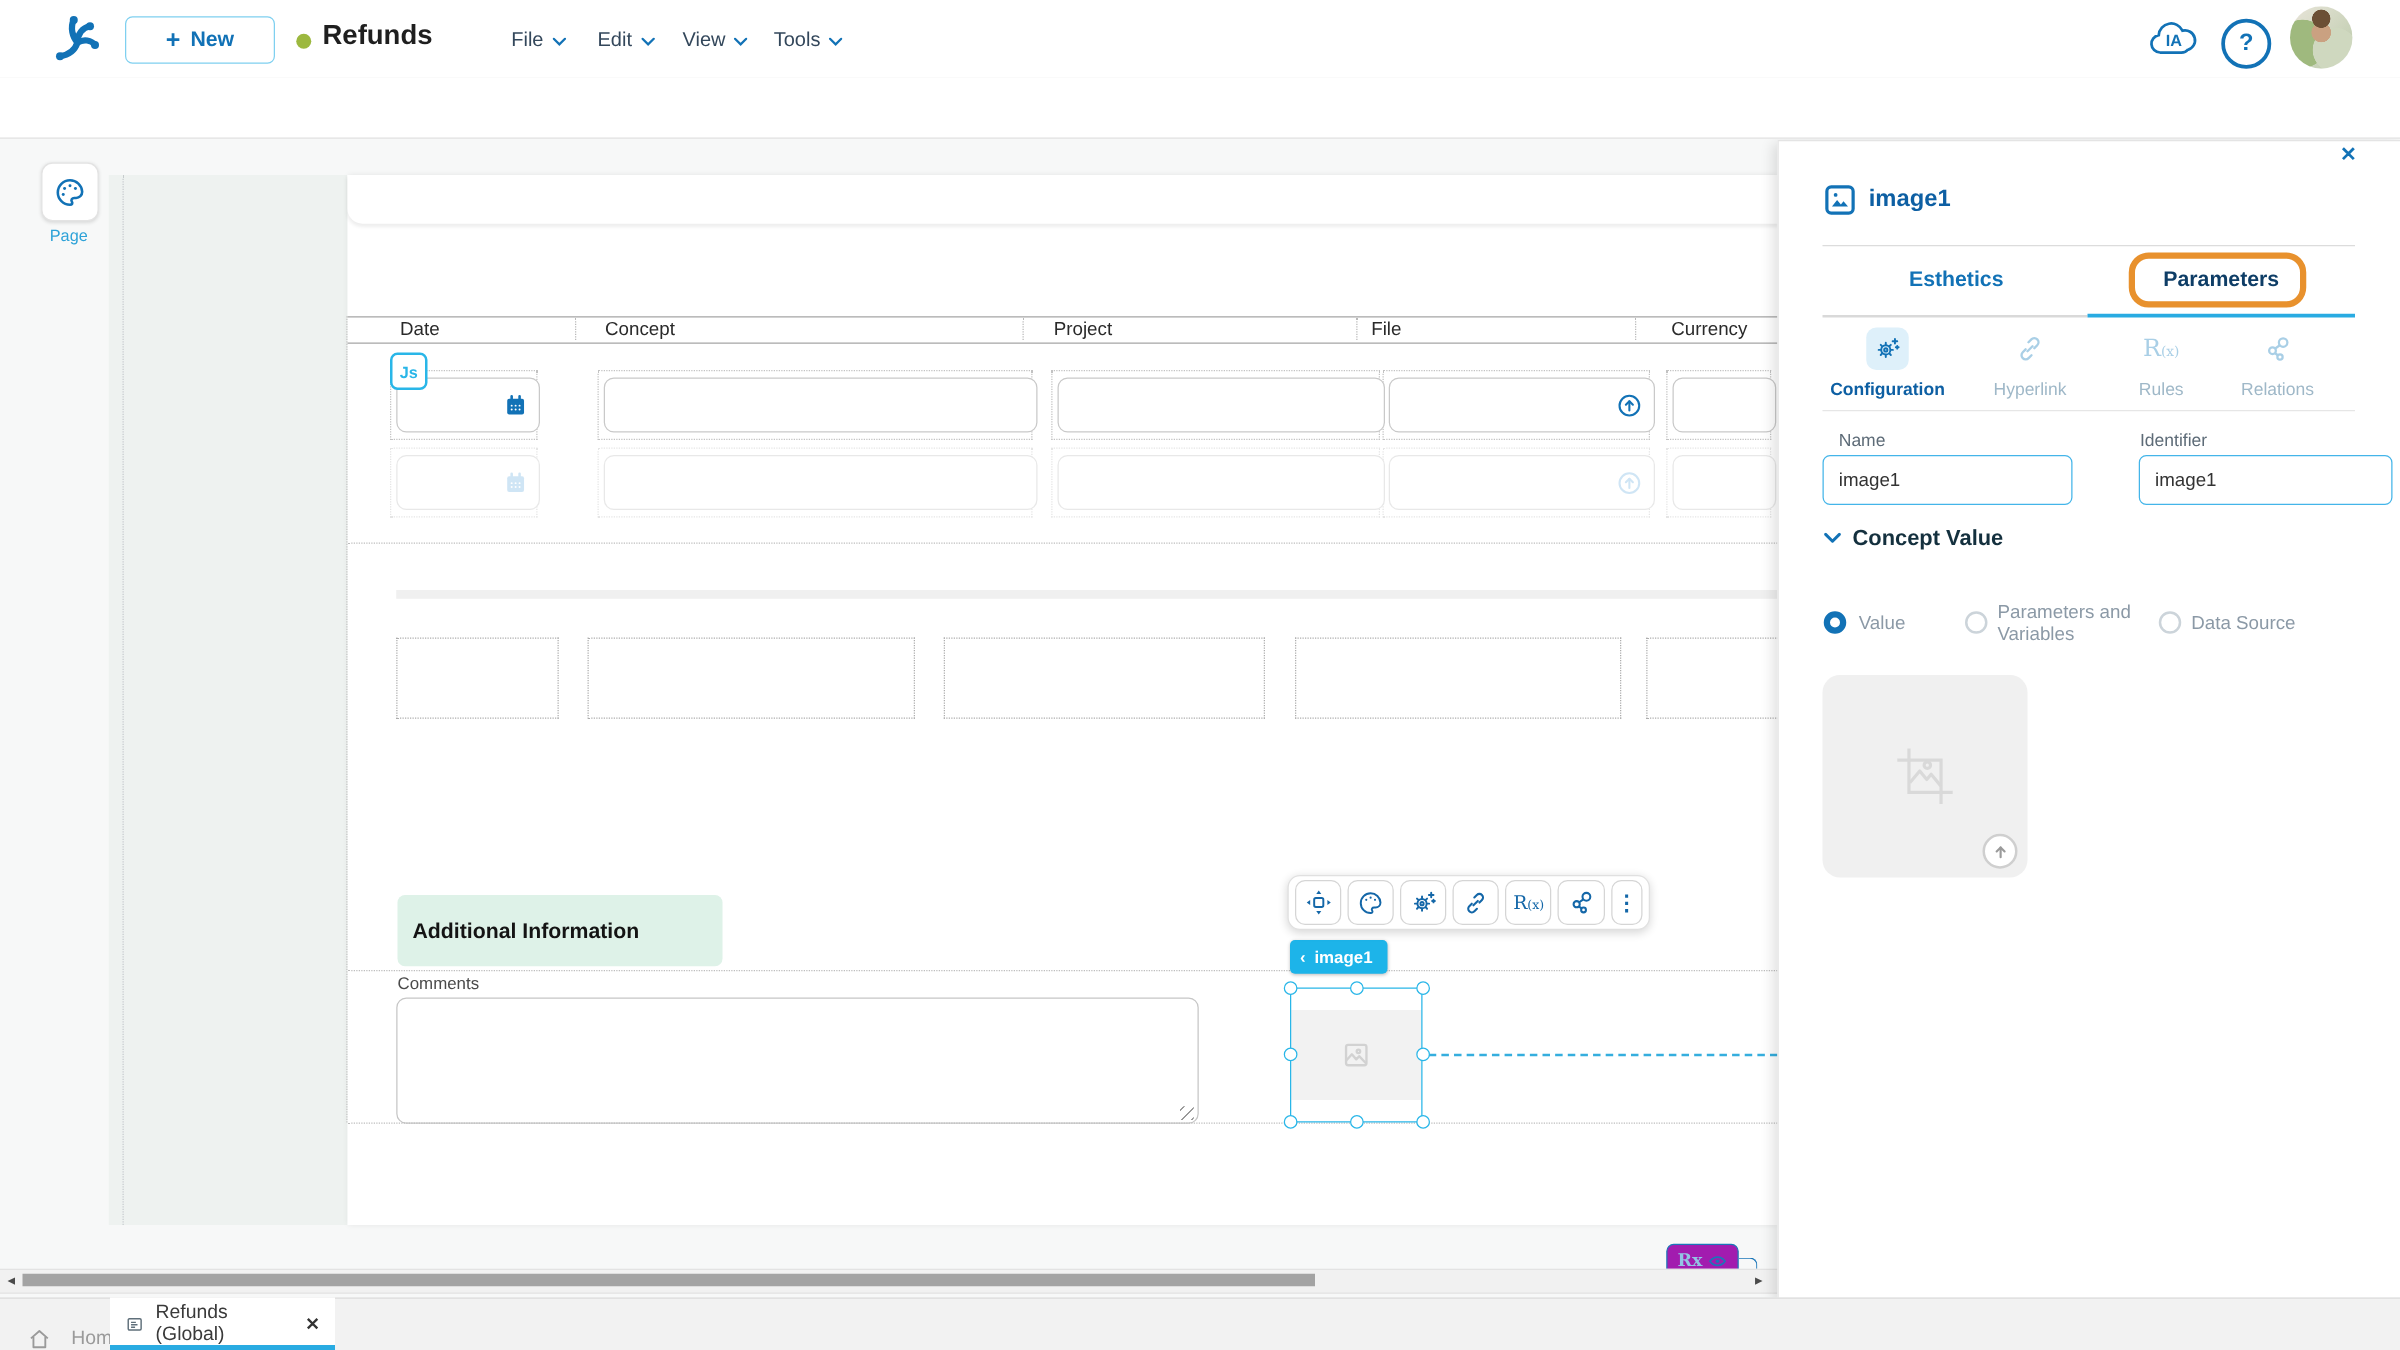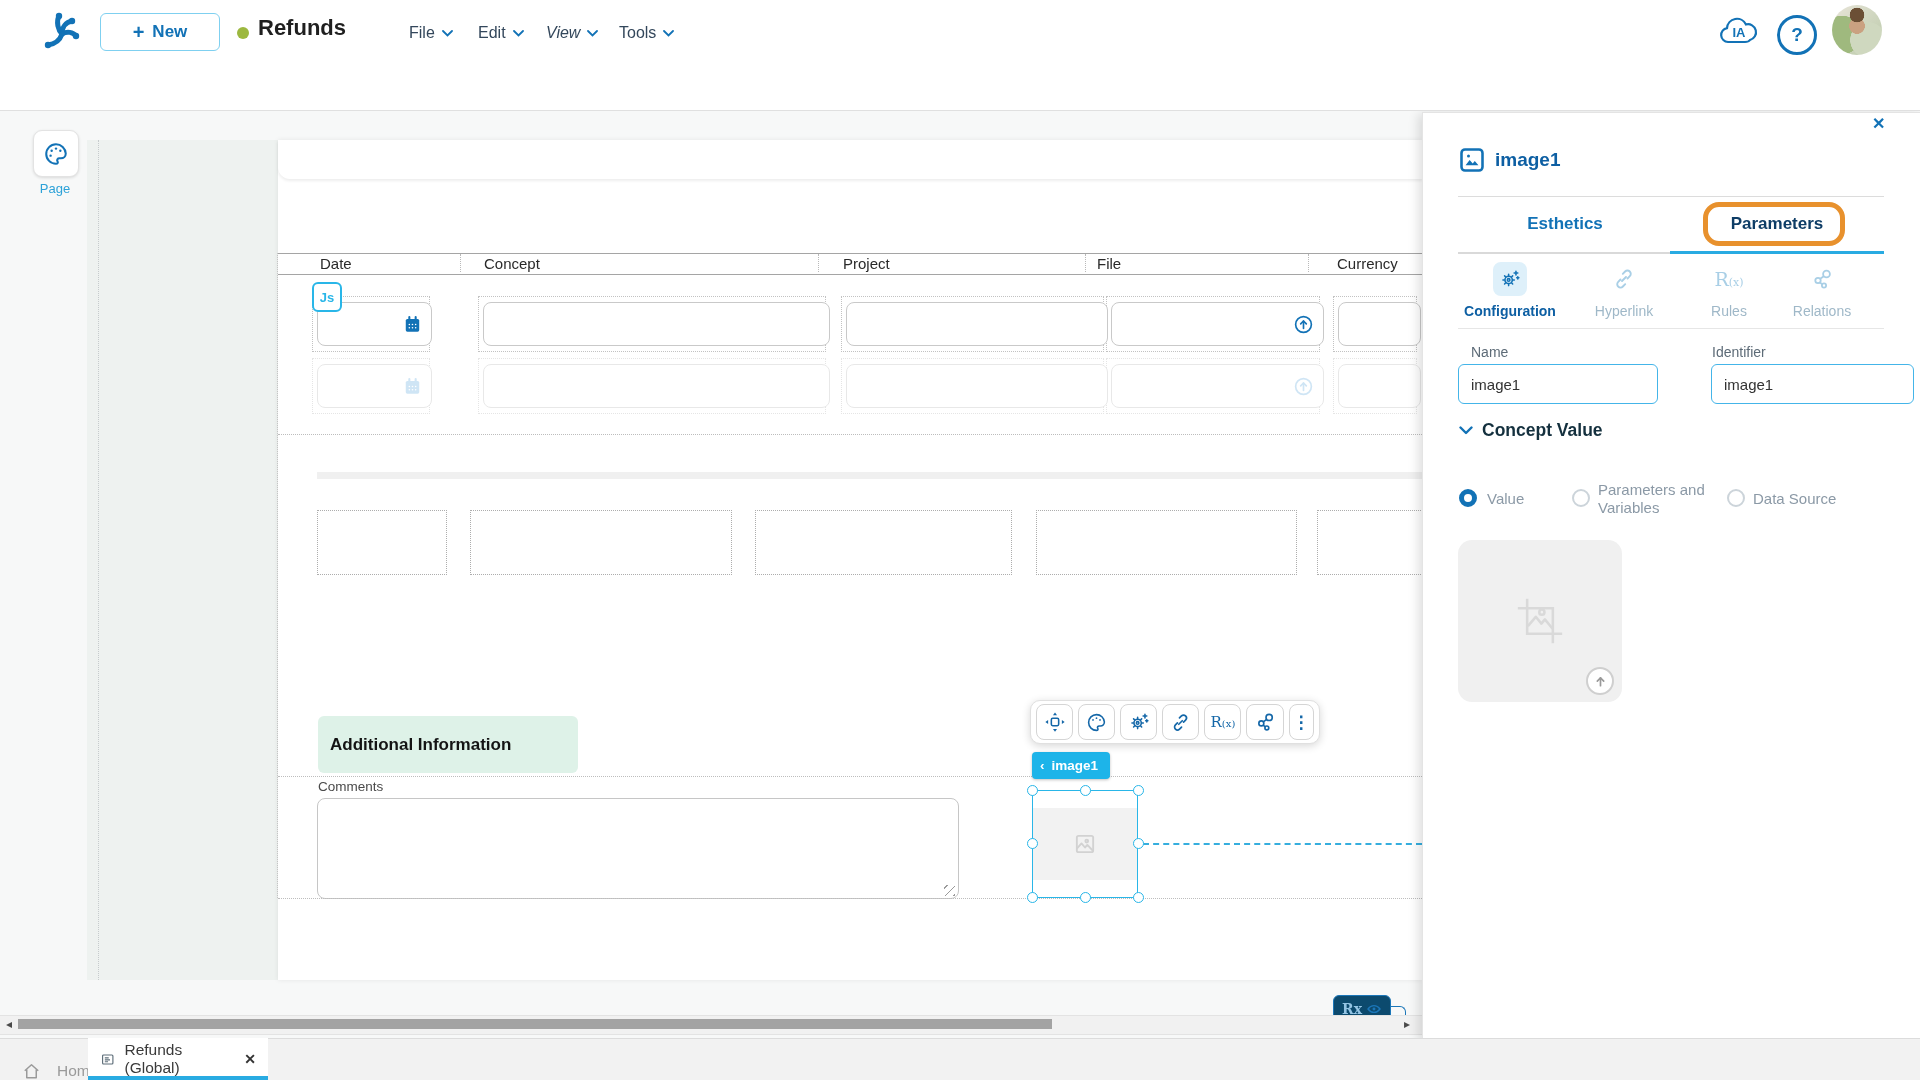--- a/index.html
+++ b/index.html
@@ -74,21 +74,21 @@
     font-size:13.5px;display:flex;align-items:center;gap:7px;box-shadow:0 1px 3px rgba(0,0,0,.25);z-index:10;cursor:pointer;}
   .float-bar{left:1030px;top:700px;width:290px;height:44px;background:#fff;border:1px solid #e0e0e0;border-radius:10px;
     box-shadow:0 2px 8px rgba(0,0,0,.16);display:flex;align-items:center;gap:5px;padding:0 5px;box-sizing:border-box;z-index:12;}
   .fbtn{width:36px;height:34px;border:1px solid #d5d5d5;border-radius:8px;background:#fff;display:flex;align-items:center;justify-content:center;color:#1467a8;cursor:pointer;}
   .fbtn.narrow{width:24px;}
   .rx-serif{font-family:"DejaVu Serif",serif;font-size:15px;color:#1467a8;}
   .rx-sub{font-size:10px;}
   .more-dots{font-weight:bold;font-size:17px;color:#1467a8;letter-spacing:0;}
 
   
-  .rx-chip{left:1333px;top:995px;width:56px;height:26px;border:1.5px solid #1b76b8;border-radius:6px;background:#0c4a6e;z-index:20;
+  .rx-chip{left:1333px;top:995px;width:56px;height:26px;border:1.5px solid #1b76b8;border-radius:6px;background:#a21caf;z-index:20;
     display:flex;align-items:center;justify-content:center;gap:4px;}
   .rx-chip .rxl{color:#93c4e4;font-weight:bold;font-size:14px;font-family:"DejaVu Serif",serif;}
   .rx-corner{left:1391px;top:1006px;width:14px;height:9px;border-top:1.5px solid #1b76b8;border-right:1.5px solid #1b76b8;border-radius:0 6px 0 0;z-index:20;}
 
   
   .hscroll{left:0;top:1015px;width:1422px;height:18px;background:#f1f1f1;border-top:1px solid #e3e3e3;border-bottom:1px solid #e3e3e3;z-index:30;}
   .scroll-arrow{top:1017px;font-size:12px;color:#4a4a4a;z-index:31;cursor:pointer;line-height:14px;}
   .thumb{left:18px;top:1019px;width:1034px;height:10px;background:#a3a3a3;z-index:31;cursor:pointer;}
 
   
@@ -167,21 +167,21 @@
       <svg width="11" height="7" viewBox="0 0 11 7">
           <path d="M1 1l4.5 4.5L10 1" stroke="#1272b6" stroke-width="1.8" fill="none" stroke-linecap="round"></path>
         </svg>
     </div>
     <div class="abs menu-item" style="left:478px;">
       <span>Edit</span>
       <svg width="11" height="7" viewBox="0 0 11 7">
           <path d="M1 1l4.5 4.5L10 1" stroke="#1272b6" stroke-width="1.8" fill="none" stroke-linecap="round"></path>
         </svg>
     </div>
-    <div class="abs menu-item" style="left:546px;font-style:italic;">
+    <div class="abs menu-item" style="left:546px;">
       <span>View</span>
       <svg width="11" height="7" viewBox="0 0 11 7">
           <path d="M1 1l4.5 4.5L10 1" stroke="#1272b6" stroke-width="1.8" fill="none" stroke-linecap="round"></path>
         </svg>
     </div>
     <div class="abs menu-item" style="left:619px;">
       <span>Tools</span>
       <svg width="11" height="7" viewBox="0 0 11 7">
           <path d="M1 1l4.5 4.5L10 1" stroke="#1272b6" stroke-width="1.8" fill="none" stroke-linecap="round"></path>
         </svg>

